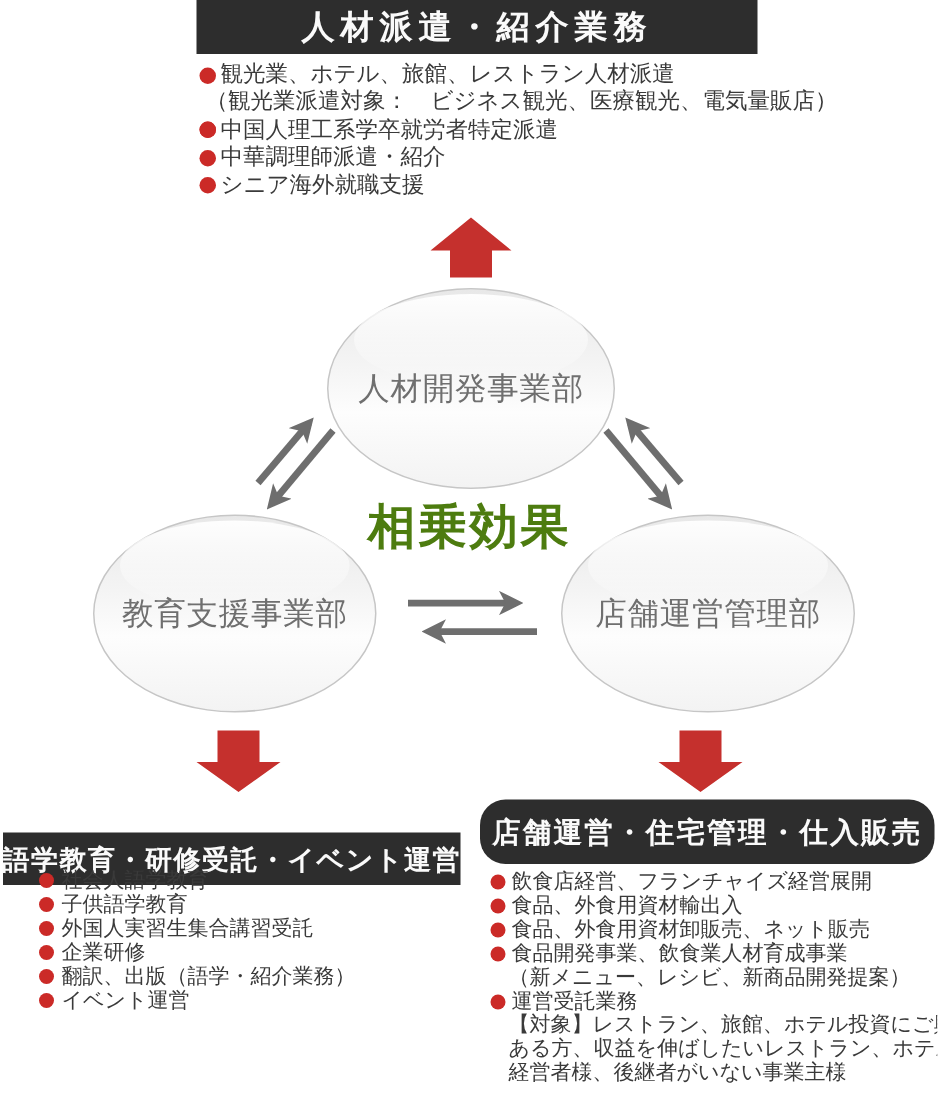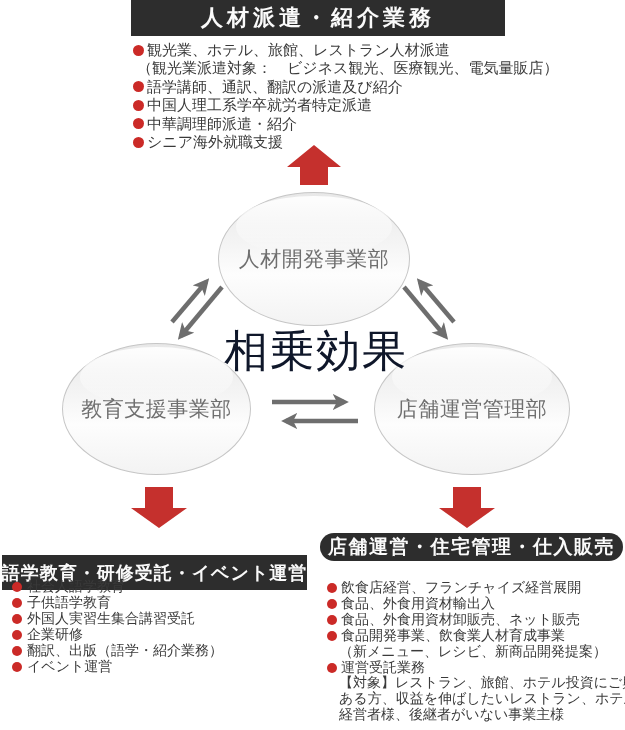--- a/index.html
+++ b/index.html
@@ -7,75 +7,75 @@
     position:relative; width:625px; height:730px; overflow:hidden;
     background:#fff; font-family:"Liberation Sans","DejaVu Sans",sans-serif;
   }
   
   .bar{
     position:absolute; background:#2d2d2d; color:#fafafa; font-weight:bold;
     display:flex; align-items:center; justify-content:center; white-space:nowrap;
   }
   .top-bar{left:131px; top:0; width:374px; height:36px; font-size:22px; letter-spacing:4px;}
   .bl-bar{left:2px; top:555px; width:305px; height:35px; font-size:18px; letter-spacing:1px;}
-  .br-bar{left:320px; top:533px; width:303px; height:28px; font-size:19px; letter-spacing:1.5px;border-radius:17px;}
+  .br-bar{left:320px; top:533px; width:303px; height:43px; font-size:19px; letter-spacing:1.5px;border-radius:17px;}
   
   .list{position:absolute;}
   .row{position:relative; color:#3a3a3a; white-space:nowrap;}
   .dot{position:absolute; border-radius:50%; background:#cb2a27;}
   .list-top .row{font-size:15px; line-height:18.4px; padding-left:14px;}
   .list-top .row.ind1{padding-left:4px;}
   .list-top .dot{left:0; top:3.5px; width:11px; height:11px;}
   .list-bl .row{font-size:14px; line-height:15.9px; padding-left:19px;}
   .list-bl .row.ind1{padding-left:0;}
   .list-bl .row.ind2{padding-left:10px;}
   .list-bl .dot{left:4px; top:3px; width:10px; height:10px;}
   .list-br .row{font-size:14px; line-height:15.9px; padding-left:15px;}
   .list-br .row.ind1{padding-left:13px;}
   .list-br .dot{left:1px; top:3px; width:10px; height:10px;}
   .list-top{left:133px; top:41px;}
-  .list-bl{left:8px; top:579px;}
+  .list-bl{left:22px; top:579px;}
   .list-br{left:326px; top:580px;}
   
   .node{
     position:absolute; border-radius:50%; border:1px solid #c6c6c6;
     background:linear-gradient(180deg,#e8e8e8 0%,#f4f4f4 38%,#fdfdfd 62%,#f3f3f3 100%);
     display:flex; align-items:center; justify-content:center;
   }
   .node::before{
     content:""; position:absolute; left:9%; right:9%; top:3px; height:46%;
     border-radius:50%;
     background:linear-gradient(180deg, rgba(255,255,255,0.95), rgba(255,255,255,0));
   }
   .node-label{position:relative; font-size:21px; color:#6f6f6f; letter-spacing:0.5px; white-space:nowrap;}
   .node-top{left:218px; top:192px; width:190px; height:132px;}
   .node-left{left:62px; top:343px; width:187px; height:130px;}
   .node-right{left:374px; top:343px; width:194px; height:130px;}
   
   .center-label{
     position:absolute; left:224px; top:331px; width:178px; text-align:center;
-    font-size:44px; line-height:40px; font-weight:normal; color:#0f172a; letter-spacing:2px;
+    font-size:32px; line-height:40px; font-weight:bold; color:#4d7c0f; letter-spacing:2px;
     white-space:nowrap;
   }
   
   .arrows{position:absolute; left:0; top:140px; width:625px; height:395px; pointer-events:none;}
 </style>
 </head>
 <body>
 
 <div class="page">
 
   <div class="bar top-bar">
     <span>人材派遣・紹介業務</span>
   </div>
 
   <div class="list list-top">
       <div class="row"><span class="dot"></span><span class="li-text">観光業、ホテル、旅館、レストラン人材派遣</span></div>
       <div class="row ind1"><span class="li-text">（観光業派遣対象：　ビジネス観光、医療観光、電気量販店）</span></div>
-      <div class="row"><span class="dot"></span><span class="li-text">語学講師、通訳、翻訳の派遣及び紹介</span></div>
+      <div class="row"><span class="dot"></span></div>
       <div class="row"><span class="dot"></span><span class="li-text">中国人理工系学卒就労者特定派遣</span></div>
       <div class="row"><span class="dot"></span><span class="li-text">中華調理師派遣・紹介</span></div>
       <div class="row"><span class="dot"></span><span class="li-text">シニア海外就職支援</span></div>
     </div>
 
   <svg class="arrows" viewBox="0 0 625 395" xmlns="http://www.w3.org/2000/svg">
     <defs>
       <marker id="ah" viewBox="0 0 10 10" refX="7" refY="5" markerWidth="3.6" markerHeight="3.6" orient="auto" markerUnits="strokeWidth">
         <path d="M0,0 L10,5 L0,10 L2.6,5 z" fill="#6e6e6e"></path>
       </marker>

